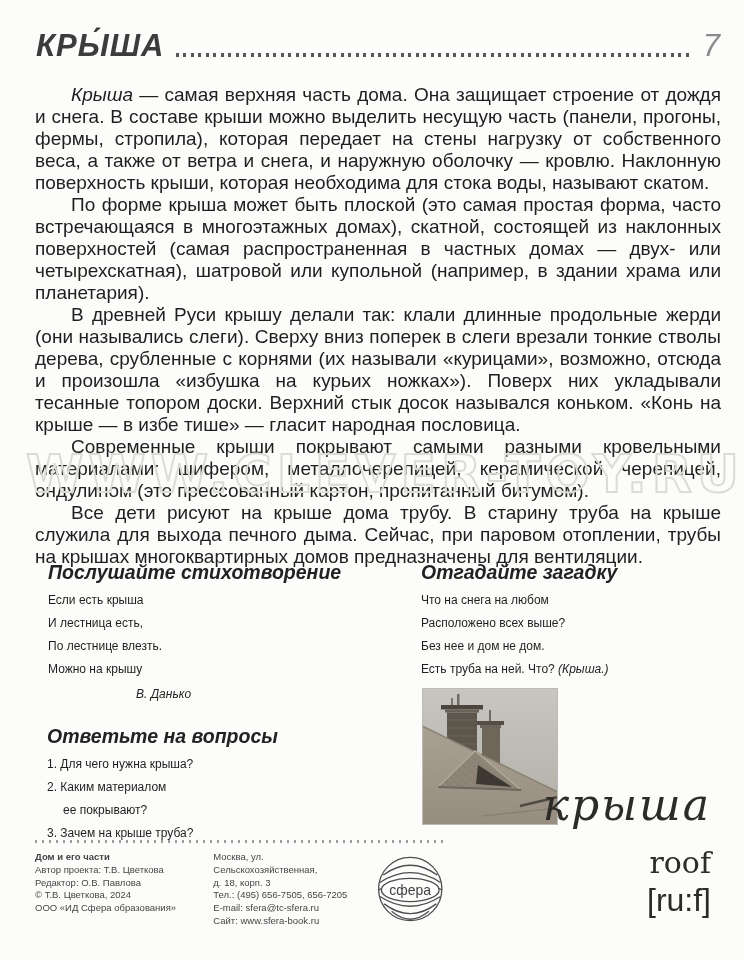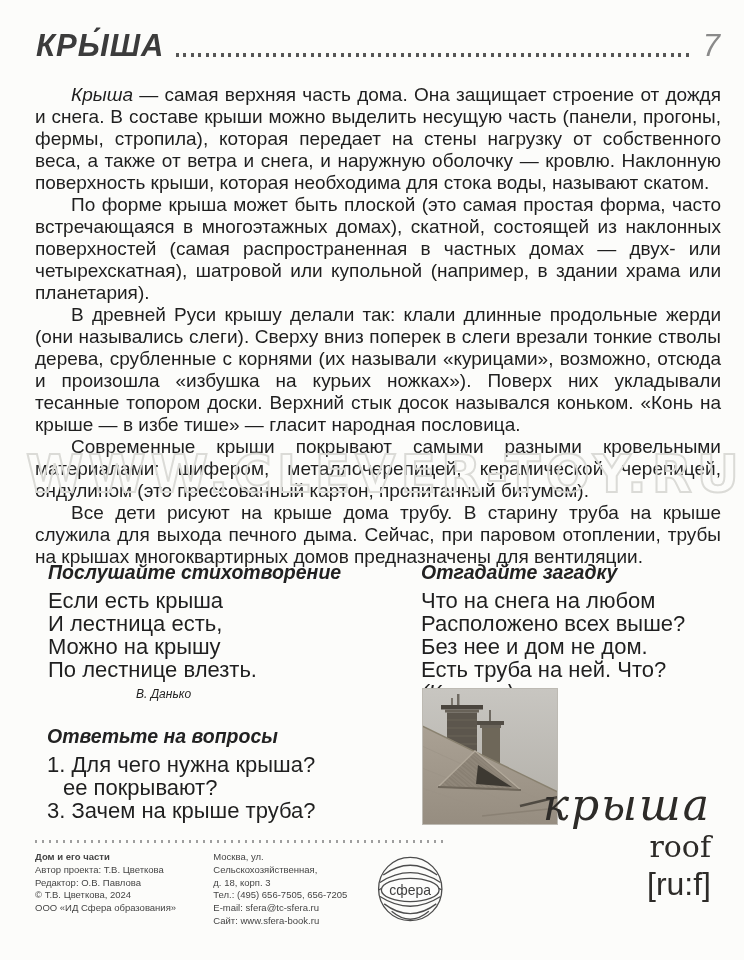--- a/index.html
+++ b/index.html
@@ -20,33 +20,33 @@
              font-size:19px;line-height:22px;text-align:justify;}
   .para{margin:0;text-indent:36px;}
   .ital{font-style:italic;}
   
   .watermark{position:absolute;top:444px;left:0;width:744px;text-align:right;
              font-family:"DejaVu Sans",sans-serif;font-weight:800;font-size:52px;
              letter-spacing:5px;white-space:nowrap;pointer-events:none;z-index:5;
              color:rgba(255,255,255,0.06);-webkit-text-stroke:2px #dbdbd7;}
   
   .sec-h{margin:0 0 5px 0;font-size:19.5px;line-height:24px;font-weight:700;font-style:italic;color:#222;}
-  .line{font-size:22px;line-height:23px;}
+  .line{font-size:12px;line-height:23px;}
   .poem{position:absolute;top:560px;left:48px;width:330px;}
   .author{font-size:12px;line-height:23px;font-style:italic;margin-left:88px;margin-top:2px;}
   .riddle{position:absolute;top:560px;left:421px;width:300px;}
   .questions{position:absolute;top:710px;left:47px;width:330px;margin-top:14px;}
   .indent{margin-left:16px;}
   
   .photo{position:absolute;top:688px;left:422px;width:136px;height:137px;margin:0;}
   .photo svg{display:block;width:100%;height:100%;}
   
   .vocab{position:absolute;top:780px;left:410px;width:301px;text-align:right;color:#2d2b28;}
   .vocab-ru{font-family:"DejaVu Serif",serif;font-style:italic;font-size:44px;line-height:50px;letter-spacing:2px;}
-  .vocab-en{font-family:"DejaVu Serif",serif;font-size:30px;line-height:34px;}
+  .vocab-en{font-family:"DejaVu Serif",serif;font-size:30px;line-height:34px;margin-top:16px;}
   .vocab-tr{font-family:Liberation Sans, sans-serif;font-size:32px;line-height:40px;}
   
   .pfooter{position:absolute;top:840px;left:35px;width:412px;}
   .fdots{height:3px;background-image:repeating-linear-gradient(90deg,#9e9e9e 0 2px,transparent 2px 7px);}
   .fcols{display:flex;margin-top:8px;font-size:9.5px;line-height:12.8px;color:#454545;gap:16px;}
   .fcol1{width:170px;}
   .fcol2{width:150px;}
   .ftitle{font-weight:700;}
   .flogo{width:78px;height:78px;margin-top:-1px;}
   .flogo svg{display:block;width:100%;height:100%;}
@@ -78,23 +78,23 @@
   <div class="watermark">WWW.CLEVER-TOY.RU</div>
 
   <section class="poem">
     <h2 class="sec-h">Послушайте стихотворение</h2>
     <div>
 
         <div class="line">Если есть крыша</div>
 
         <div class="line">И лестница есть,</div>
 
+        <div class="line">По лестнице влезть.</div>
+
         <div class="line">Можно на крышу</div>
-
-        <div class="line">По лестнице влезть.</div>
       </div>
     <div class="author">В. Данько</div>
   </section>
 
   <section class="riddle">
     <h2 class="sec-h">Отгадайте загадку</h2>
     <div>
 
         <div class="line">Что на снега на любом</div>
 
@@ -104,20 +104,21 @@
       </div>
     <div class="line"><span>Есть труба на ней. Что? </span><span class="ital">(Крыша.)</span></div>
   </section>
 
   <section class="questions">
     <h2 class="sec-h">Ответьте на вопросы</h2>
     <div>
 
         <div class="line">1. Для чего нужна крыша?</div>
 
+        <div class="line">2. Каким материалом</div>
 
         <div class="line indent">ее покрывают?</div>
 
         <div class="line">3. Зачем на крыше труба?</div>
       </div>
   </section>
 
   <figure class="photo">
     <svg viewBox="0 0 136 137" xmlns="http://www.w3.org/2000/svg">
       <defs>

